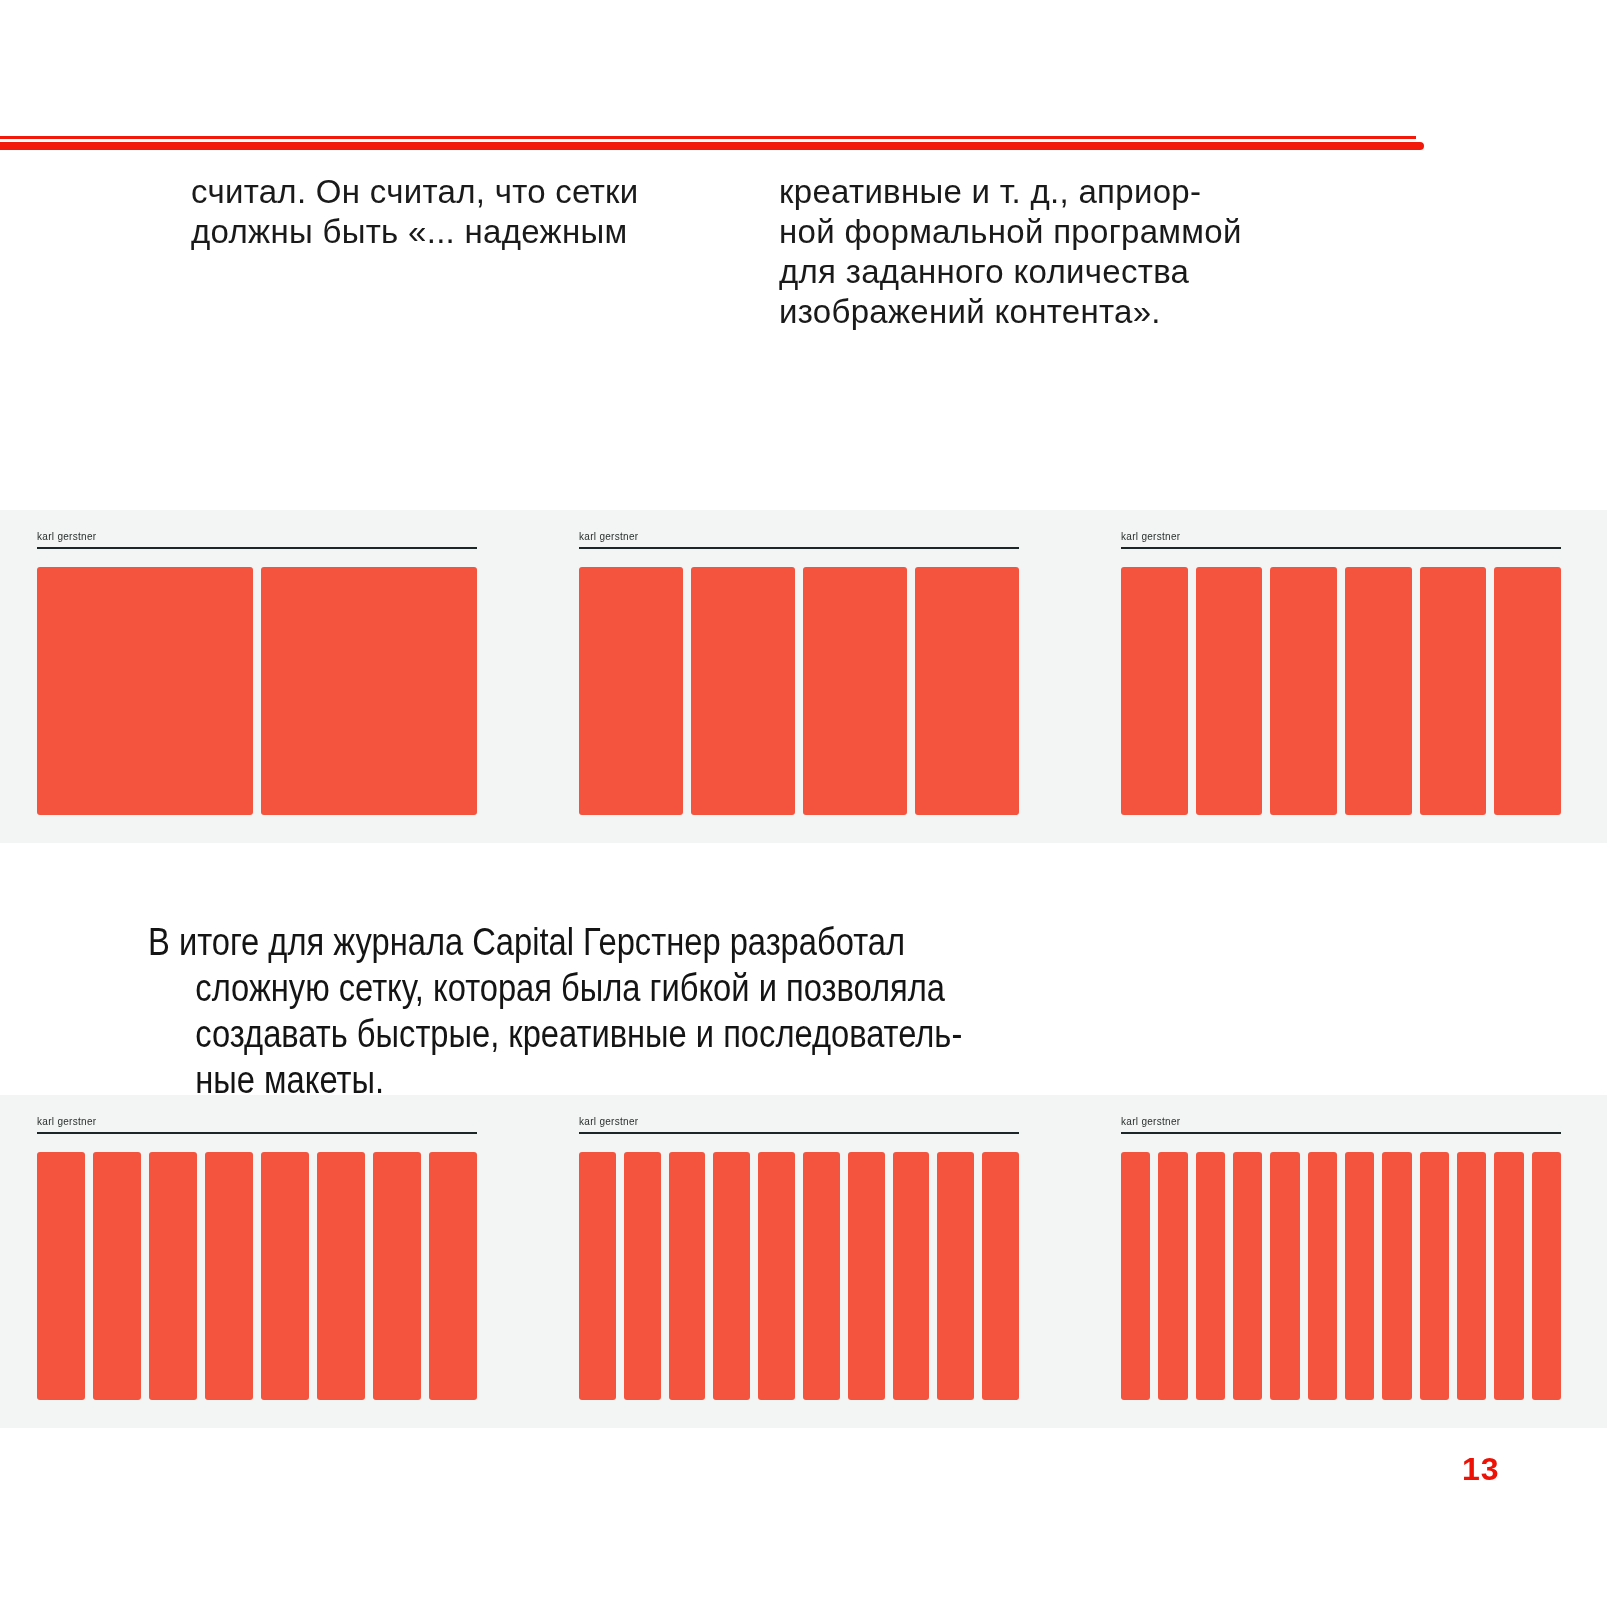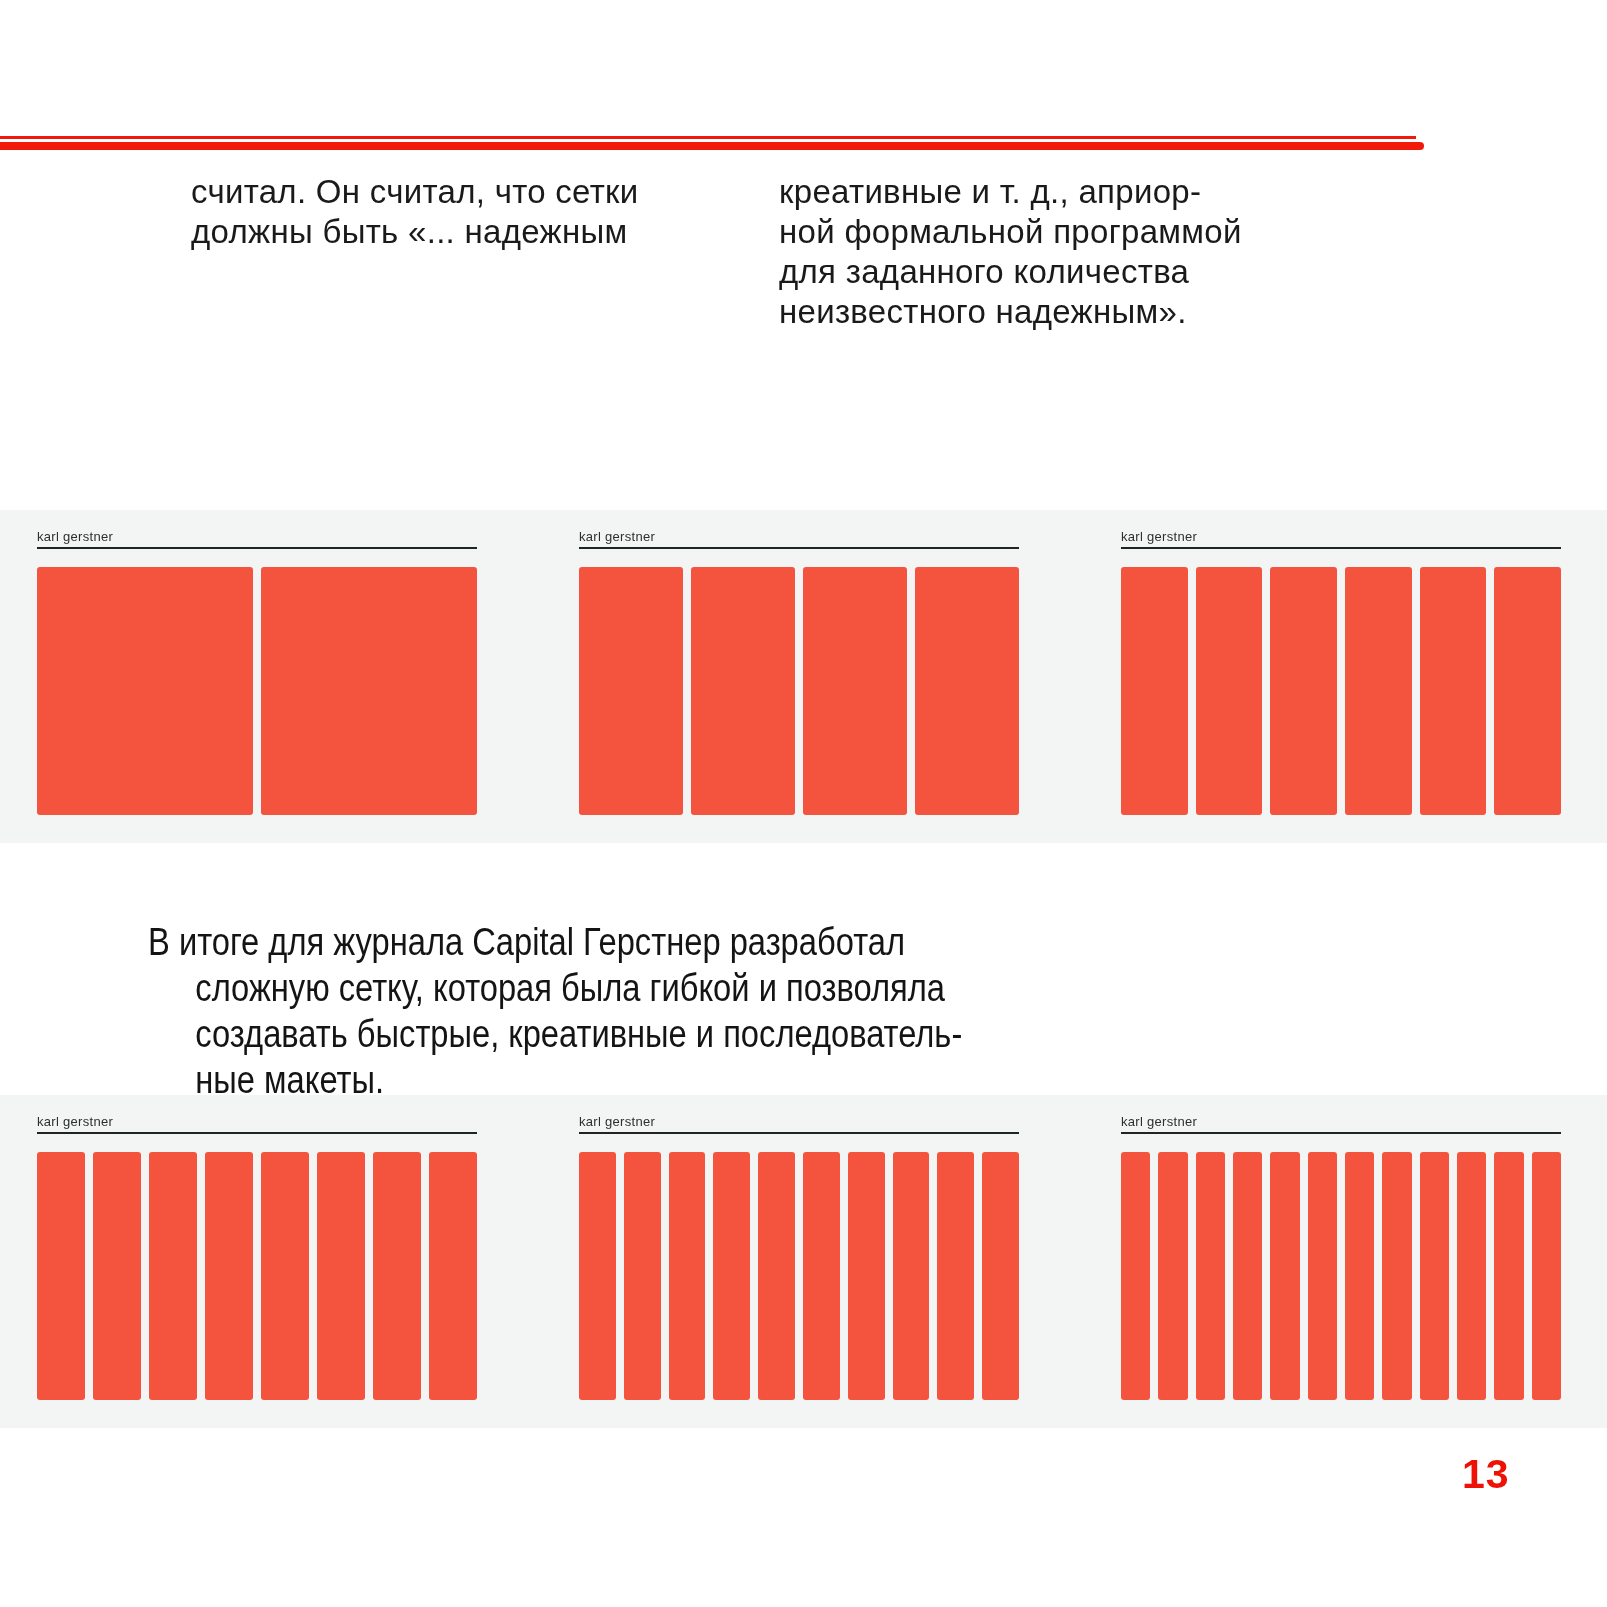--- a/index.html
+++ b/index.html
@@ -15,50 +15,50 @@
   .text-col { position:absolute; top:172px; font-size:33px; line-height:40px; color:#1a1a1a; letter-spacing:0.3px; }
   .text-col.left  { left:191px; width:560px; }
   .text-col.right { left:779px; width:540px; }
 
   
   .band { position:absolute; left:0; width:1607px; height:333px; background:var(--band-bg); overflow:hidden; }
   .band.one { top:510px; }
   .band.two { top:1095px; }
 
   .card { position:absolute; top:21px; width:440px; }
-  .card-label { font-size:13px; line-height:12px; color:#29312f; letter-spacing:0.3px; }
+  .card-label { font-size:10px; line-height:12px; color:#29312f; letter-spacing:0.3px; }
   .card-rule  { height:2px; background:var(--rule-dark); margin-top:4px; }
   .card-blocks { display:flex; gap:8px; margin-top:18px; height:248px; }
   .block { flex:1 1 0; background:var(--block-red); border-radius:3px; }
 
   
   .mid-par { position:absolute; left:148px; top:919px; font-size:38px; line-height:46px; color:#141414;
              transform:scaleX(0.86); transform-origin:0 0; white-space:nowrap; }
   .mid-par .indent { padding-left:55px; }
 
-  .page-num { position:absolute; left:1462px; top:1451px; font-size:41px; font-weight:bold; color:var(--pagenum-red); letter-spacing:1px; }
+  .page-num { position:absolute; left:1462px; top:1451px; font-size:32px; font-weight:bold; color:var(--pagenum-red); letter-spacing:1px; }
 </style>
 </head>
 <body>
 
 <div class="page" style="--accent-red: #F2190A; --block-red: #F4543E; --band-bg: #F3F4F4; --rule-dark: #1C2626; --pagenum-red: #ED1205;">
 
   <div class="top-rule-thin"></div>
   <div class="top-rule-thick"></div>
 
   <div class="text-col left">
     <div>считал. Он считал, что сетки</div>
     <div>должны быть «... надежным</div>
   </div>
 
   <div class="text-col right">
     <div>креативные и т. д., априор-</div>
     <div>ной формальной программой</div>
     <div>для заданного количества</div>
-    <div>неизвестного надежным».</div>
+    <div>изображений контента».</div>
   </div>
 
   <div class="band one">
       <div class="card" style="left: 37px;">
         <div class="card-label">karl gerstner</div>
         <div class="card-rule"></div>
         <div class="card-blocks">
           <div class="block"></div>
           <div class="block"></div>
         </div>

